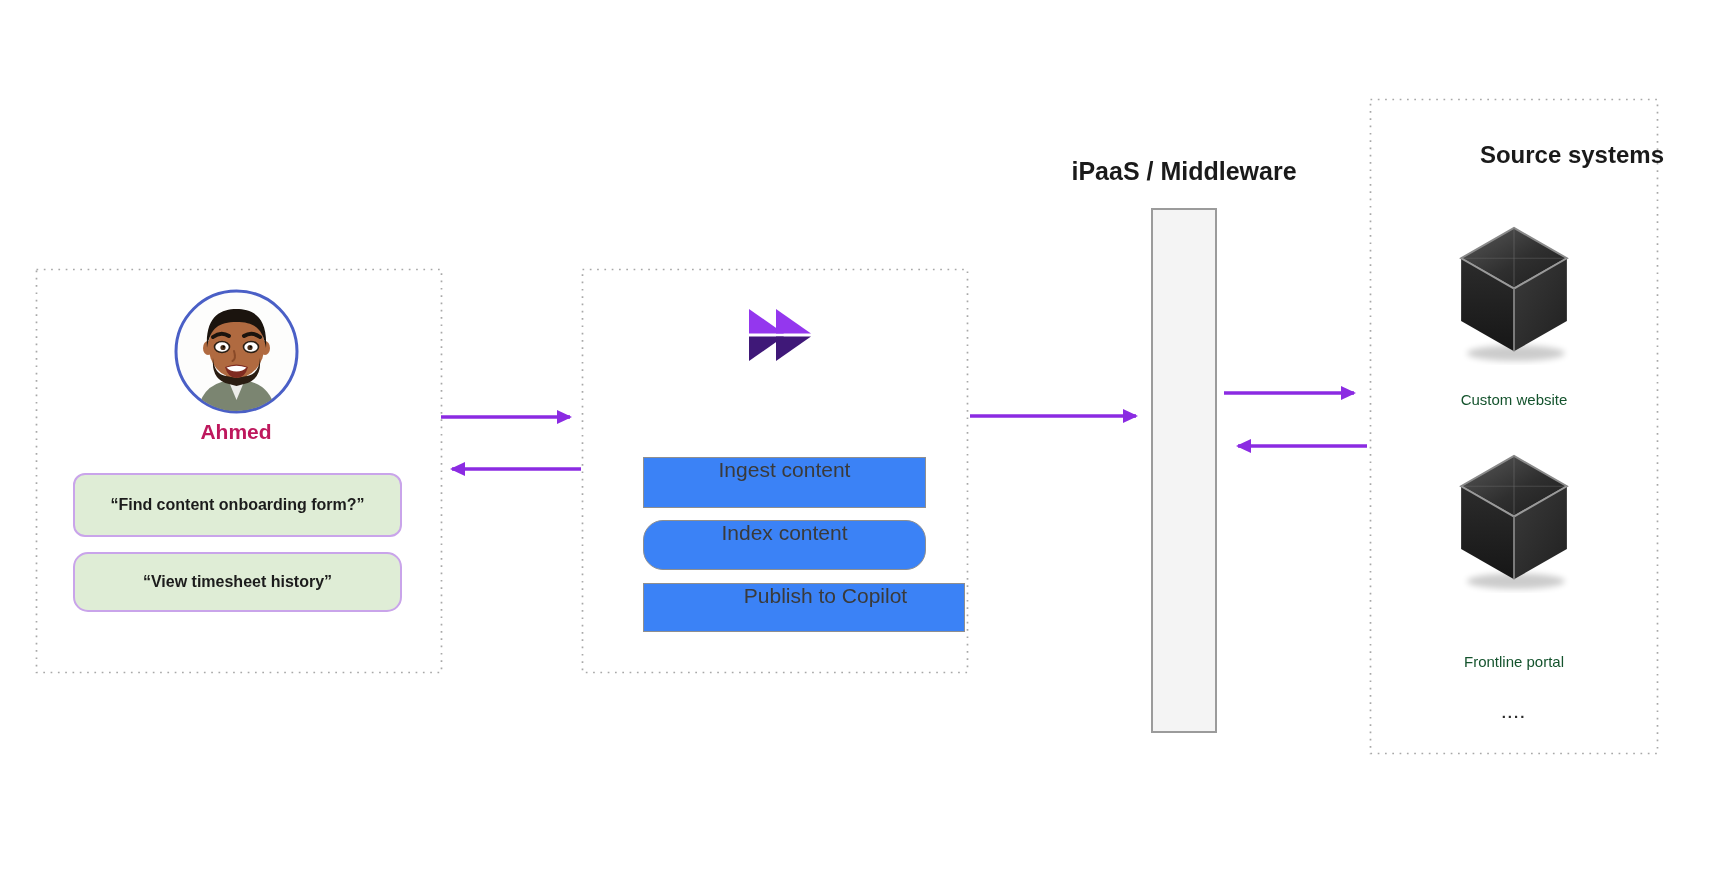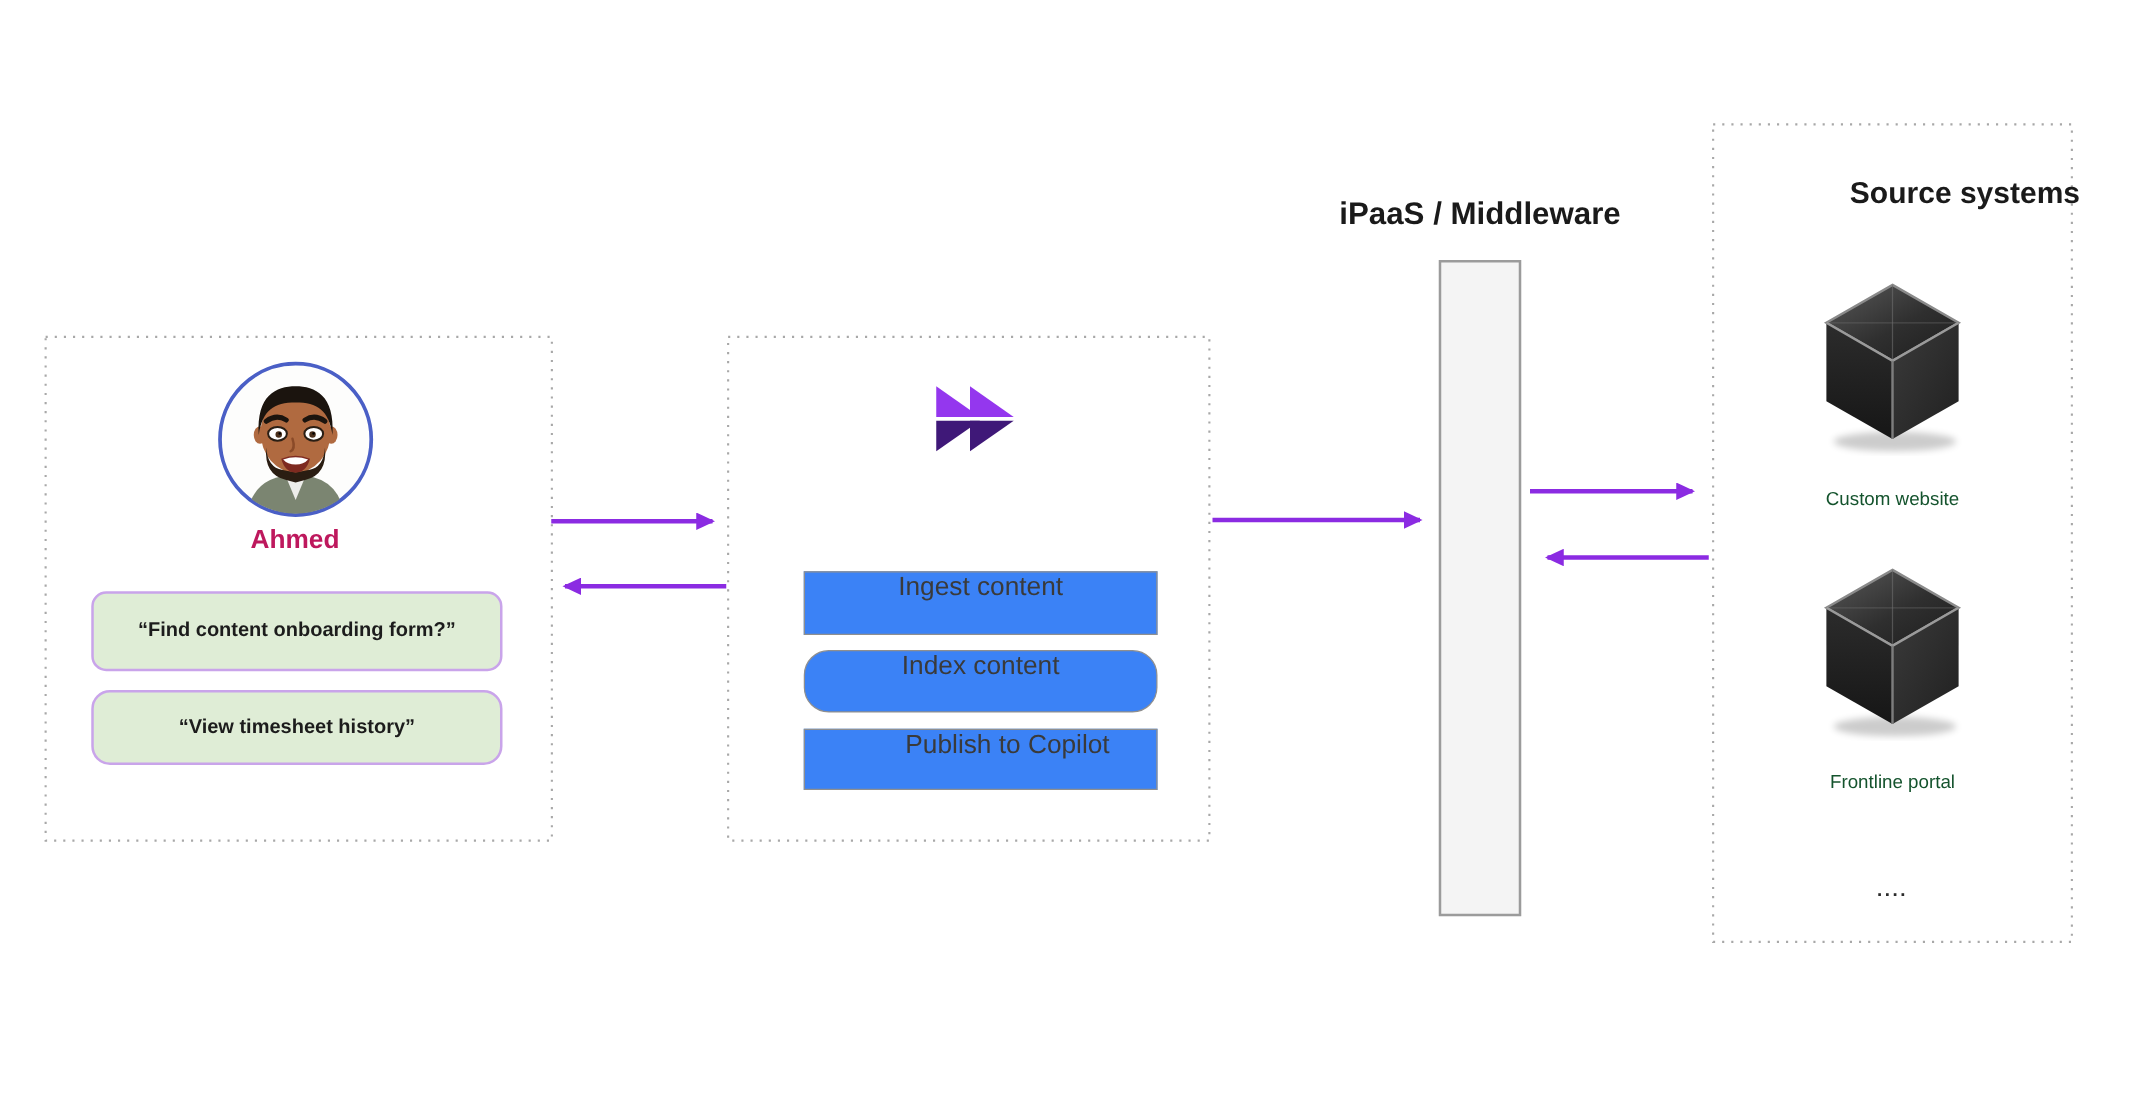--- a/index.html
+++ b/index.html
@@ -137,38 +137,38 @@
     </svg>
   </div>
 
 
   <div class="abs gateway-step" style="left:643px;top:457px;width:283px;height:51px;">
     <span>Ingest content</span>
   </div>
   <div class="abs gateway-step" style="left:643px;top:520px;width:283px;height:50px;border-radius:20px;">
     <span>Index content</span>
   </div>
-  <div class="abs gateway-step" style="left:643px;top:583px;width:283px;height:49px;padding-left:43px;">
+  <div class="abs gateway-step" style="left:643px;top:583px;width:322px;height:49px;padding-left:43px;">
     <span>Publish to Copilot</span>
   </div>
 
   <div class="abs middleware-label" style="left:1034px;top:157px;width:300px;">iPaaS / Middleware</div>
   <div class="abs middleware-bar" style="left:1151px;top:208px;width:66px;height:525px;"></div>
 
   <div class="abs panel-title sources-title" style="left:1364px;top:129px;width:300px;">Source systems</div>
 
   <div class="abs" style="left:1455px;top:222px;width:118px;height:143px;">
     <svg width="118" height="143">
       <use href="#cubeSym" width="118" height="143"></use>
     </svg>
   </div>
   <div class="abs source-label" style="left:1364px;top:391px;width:300px;">Custom website</div>
 
   <div class="abs" style="left:1455px;top:450px;width:118px;height:143px;">
     <svg width="118" height="143">
       <use href="#cubeSym" width="118" height="143"></use>
     </svg>
   </div>
-  <div class="abs source-label" style="left:1364px;top:617px;width:300px;text-align:center;">Frontline portal</div>
+  <div class="abs source-label" style="left:1364px;top:653px;width:300px;text-align:center;">Frontline portal</div>
 
   <div class="abs sources-ellipsis" style="left:1364px;top:704px;width:300px;">....</div>
 
 </div>
 
 </body></html>

